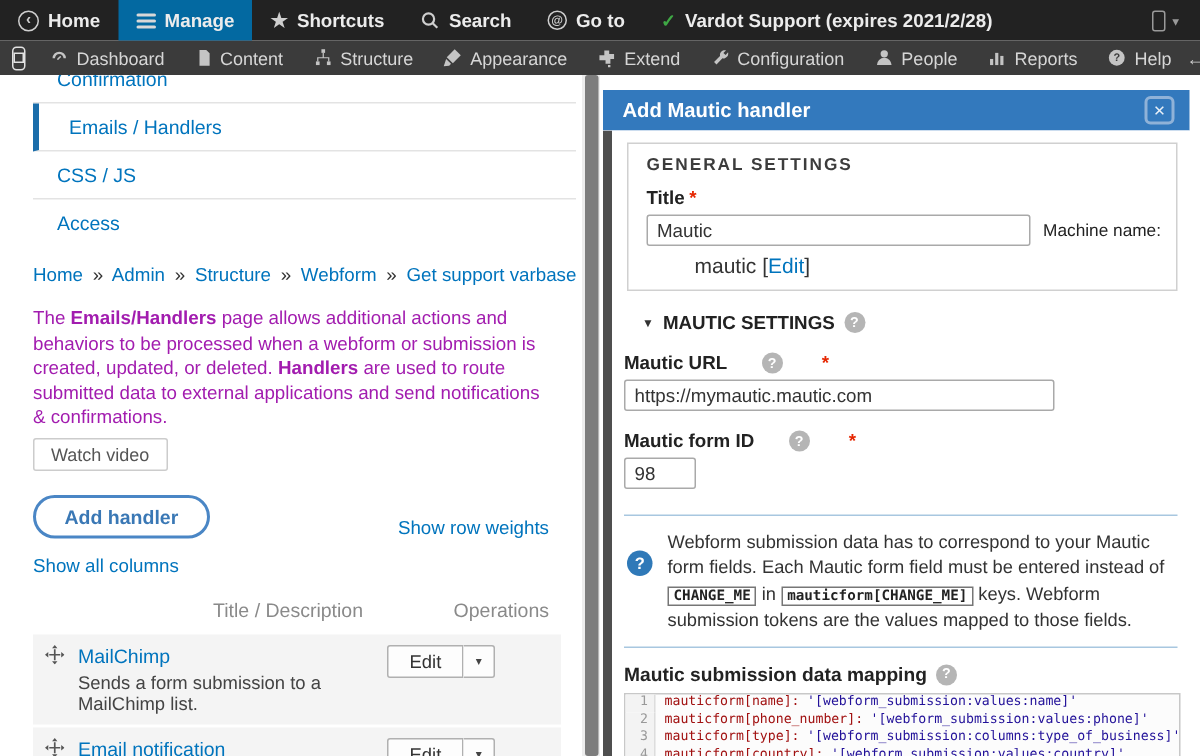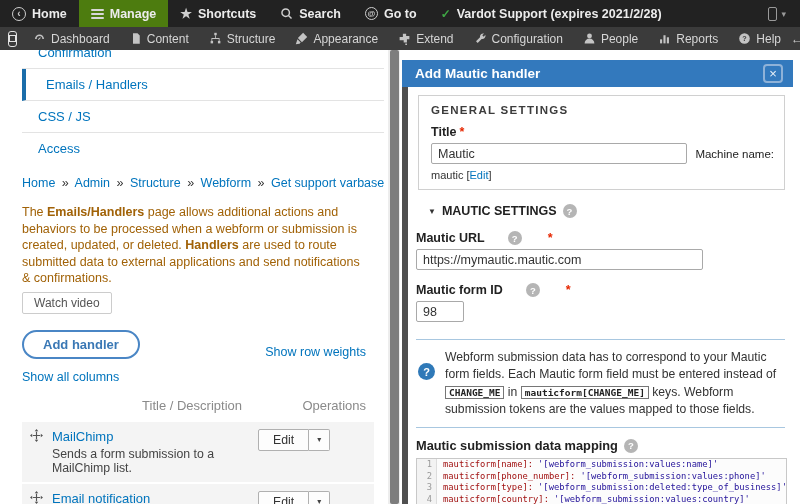--- a/index.html
+++ b/index.html
@@ -2,21 +2,21 @@
 <html><head>
 <meta charset="utf-8">
 <style>
   * { margin:0; padding:0; box-sizing:border-box; }
   html,body { width:800px; height:504px; overflow:hidden; background:#fff;
     font-family:"Liberation Sans", sans-serif; }
 
   
   .topbar { height:27px; background:#222; display:flex; align-items:stretch; color:#eee; font-size:12.5px; }
   .tb-item { display:flex; align-items:center; gap:6px; padding:0 12px; font-weight:600; color:#ececec; cursor:pointer; white-space:nowrap; }
-  .tb-item.active { background:#4d7c0f; }
+  .tb-item.active { background:#0369a1; }
   .drupal-circle { width:14px; height:14px; border:1.5px solid #cfcfcf; border-radius:50%; display:inline-flex; align-items:center; justify-content:center; font-size:10px; line-height:1; color:#cfcfcf; font-weight:700; }
   .hamburger { display:inline-block; width:13px; }
   .hamburger i { display:block; height:2px; background:#d8d8d8; margin:2px 0; border-radius:1px; }
   .star { color:#cfcfcf; font-size:13px; }
   .goto-circle { width:13px; height:13px; border:1.5px solid #cfcfcf; border-radius:50%; display:inline-flex; align-items:center; justify-content:center; font-size:8px; color:#cfcfcf; font-weight:700; }
   .check { color:#3fa845; font-weight:900; font-size:12px; }
   .tb-right { margin-left:auto; display:flex; align-items:center; gap:4px; padding-right:14px; }
   .mobile-rect { display:inline-block; width:9px; height:14px; border:1.5px solid #9a9a9a; border-radius:2px; }
   .caret { color:#9a9a9a; font-size:9px; }
 
@@ -37,21 +37,21 @@
 
   
   a, .link { color:#0074bd; text-decoration:none; cursor:pointer; }
   .menu { margin:0 4px 0 22px; }
   .menu-item { padding:8px 0 8px 16px; font-size:13px; border-bottom:1px solid #e3e3e3; color:#0074bd; cursor:pointer; }
   .menu-item.cut { margin-top:-13px; }
   .menu-item.active { border-left:4px solid #1a6daa; padding-left:20px; }
   .menu-item:last-child { border-bottom:none; }
   .breadcrumb { margin:12px 0 0 22px; font-size:12.5px; color:#333; }
   .breadcrumb .sep { color:#333; margin:0 3px; }
-  .intro { margin:14px 22px 0 22px; font-size:12.5px; line-height:1.32; color:#a16207; }
+  .intro { margin:14px 22px 0 22px; font-size:12.5px; line-height:1.32; color:#a21caf; }
   .intro b { font-weight:700; }
   .watch-btn { margin:5px 0 0 22px; display:inline-block; padding:3px 11px; font-size:12px; color:#555; background:#fff; border:1px solid #ccc; border-radius:2px; cursor:pointer; }
   .pill-row { margin:16px 22px 0 22px; display:flex; align-items:flex-end; }
   .pill { padding:5px 19px; border:2px solid #4a86c5; border-radius:16px; background:#fff; color:#3a78b5; font-weight:700; font-size:13px; cursor:pointer; margin-right:10px; }
   .row-weights { margin-left:auto; font-size:12.5px; }
   .show-cols { margin:11px 0 0 22px; font-size:12.5px; display:inline-block; }
   table.handlers { margin:4px 0 0 22px; width:352px; border-collapse:separate; border-spacing:0 2px; font-size:13px; }
   table.handlers th { text-align:right; color:#8a8a8a; font-weight:400; padding:7px 8px; }
   table.handlers td { background:#f4f4f4; padding:7px 8px; vertical-align:top; }
   .row-title { display:flex; gap:9px; }
@@ -68,21 +68,21 @@
   .modal-body { position:relative; background:#fff; height:417px; padding:4px 6px 0 14px; overflow:hidden; }
   .modal-body::before { content:""; position:absolute; left:0; top:0; width:6px; height:100%; background:#4f4f4f; }
   .fieldset { border:1px solid #d0d0d0; margin:4px 2px 0 2px; padding:8px 10px 8px 12px; }
   .legend { font-size:11.5px; font-weight:700; letter-spacing:1.3px; color:#3c3c3c; }
   .field-label { font-size:12.5px; font-weight:700; color:#222; margin-top:9px; }
   .req { color:#e62600; font-weight:700; margin-left:3px; }
   .title-row { display:flex; align-items:center; margin-top:4px; }
   input.txt { border:1px solid #a9a9a9; border-radius:2px; height:21px; font-size:12.5px; color:#333; padding:1px 6px; font-family:"Liberation Sans",sans-serif; background:#fff; }
   .title-input { width:300px; }
   .machine-label { font-size:11.5px; color:#222; margin-left:8px; white-space:nowrap; }
-  .machine-line { font-size:11px; color:#333; margin-top:5px; }
+  .machine-line { font-size:14px; color:#333; margin-top:5px;margin-left:32px; }
   .details-header { margin:14px 0 0 12px; display:flex; align-items:center; gap:6px; font-size:12.5px; font-weight:700; color:#222; cursor:pointer; }
   .tri { font-size:8px; color:#333; }
   .help { display:inline-flex; width:14px; height:14px; border-radius:50%; background:#b5b5b5; color:#fff; font-size:9.5px; font-weight:700; align-items:center; justify-content:center; flex:0 0 auto; }
   .mfield { margin-top:13px; }
   .mfield .lbl { display:flex; align-items:flex-end; gap:23px; font-size:12.5px; font-weight:700; color:#222; }
   .url-input { width:287px; margin-top:4px; height:20px; font-size:12px; }
   .id-input { width:48px; margin-top:4px; height:20px; font-size:12px; }
   .info-box { margin:17px 2px 0 0; border-top:1px solid #a8c7e0; border-bottom:1px solid #a8c7e0; padding:9px 2px 9px 0; display:flex; }
   .info-icon { width:17px; height:17px; border-radius:50%; background:#2f79b8; color:#fff; font-weight:700; font-size:11px; display:inline-flex; align-items:center; justify-content:center; flex:0 0 auto; margin:14px 10px 0 2px; }
   .info-text { font-size:12.2px; line-height:1.42; color:#333; }
@@ -353,21 +353,21 @@
         <div class="cm-row">
             <span class="cm-gut">1</span>
             <span class="cm-code"><span class="cm-key">mauticform[name]:</span><span class="cm-val">'[webform_submission:values:name]'</span></span>
           </div>
         <div class="cm-row">
             <span class="cm-gut">2</span>
             <span class="cm-code"><span class="cm-key">mauticform[phone_number]:</span><span class="cm-val">'[webform_submission:values:phone]'</span></span>
           </div>
         <div class="cm-row">
             <span class="cm-gut">3</span>
-            <span class="cm-code"><span class="cm-key">mauticform[type]:</span><span class="cm-val">'[webform_submission:deleted:type_of_business]'</span></span>
+            <span class="cm-code"><span class="cm-key">mauticform[type]:</span><span class="cm-val">'[webform_submission:columns:type_of_business]'</span></span>
           </div>
         <div class="cm-row">
             <span class="cm-gut">4</span>
             <span class="cm-code"><span class="cm-key">mauticform[country]:</span><span class="cm-val">'[webform_submission:values:country]'</span></span>
           </div>
 
       </div>
 
     </div>
   </div>

